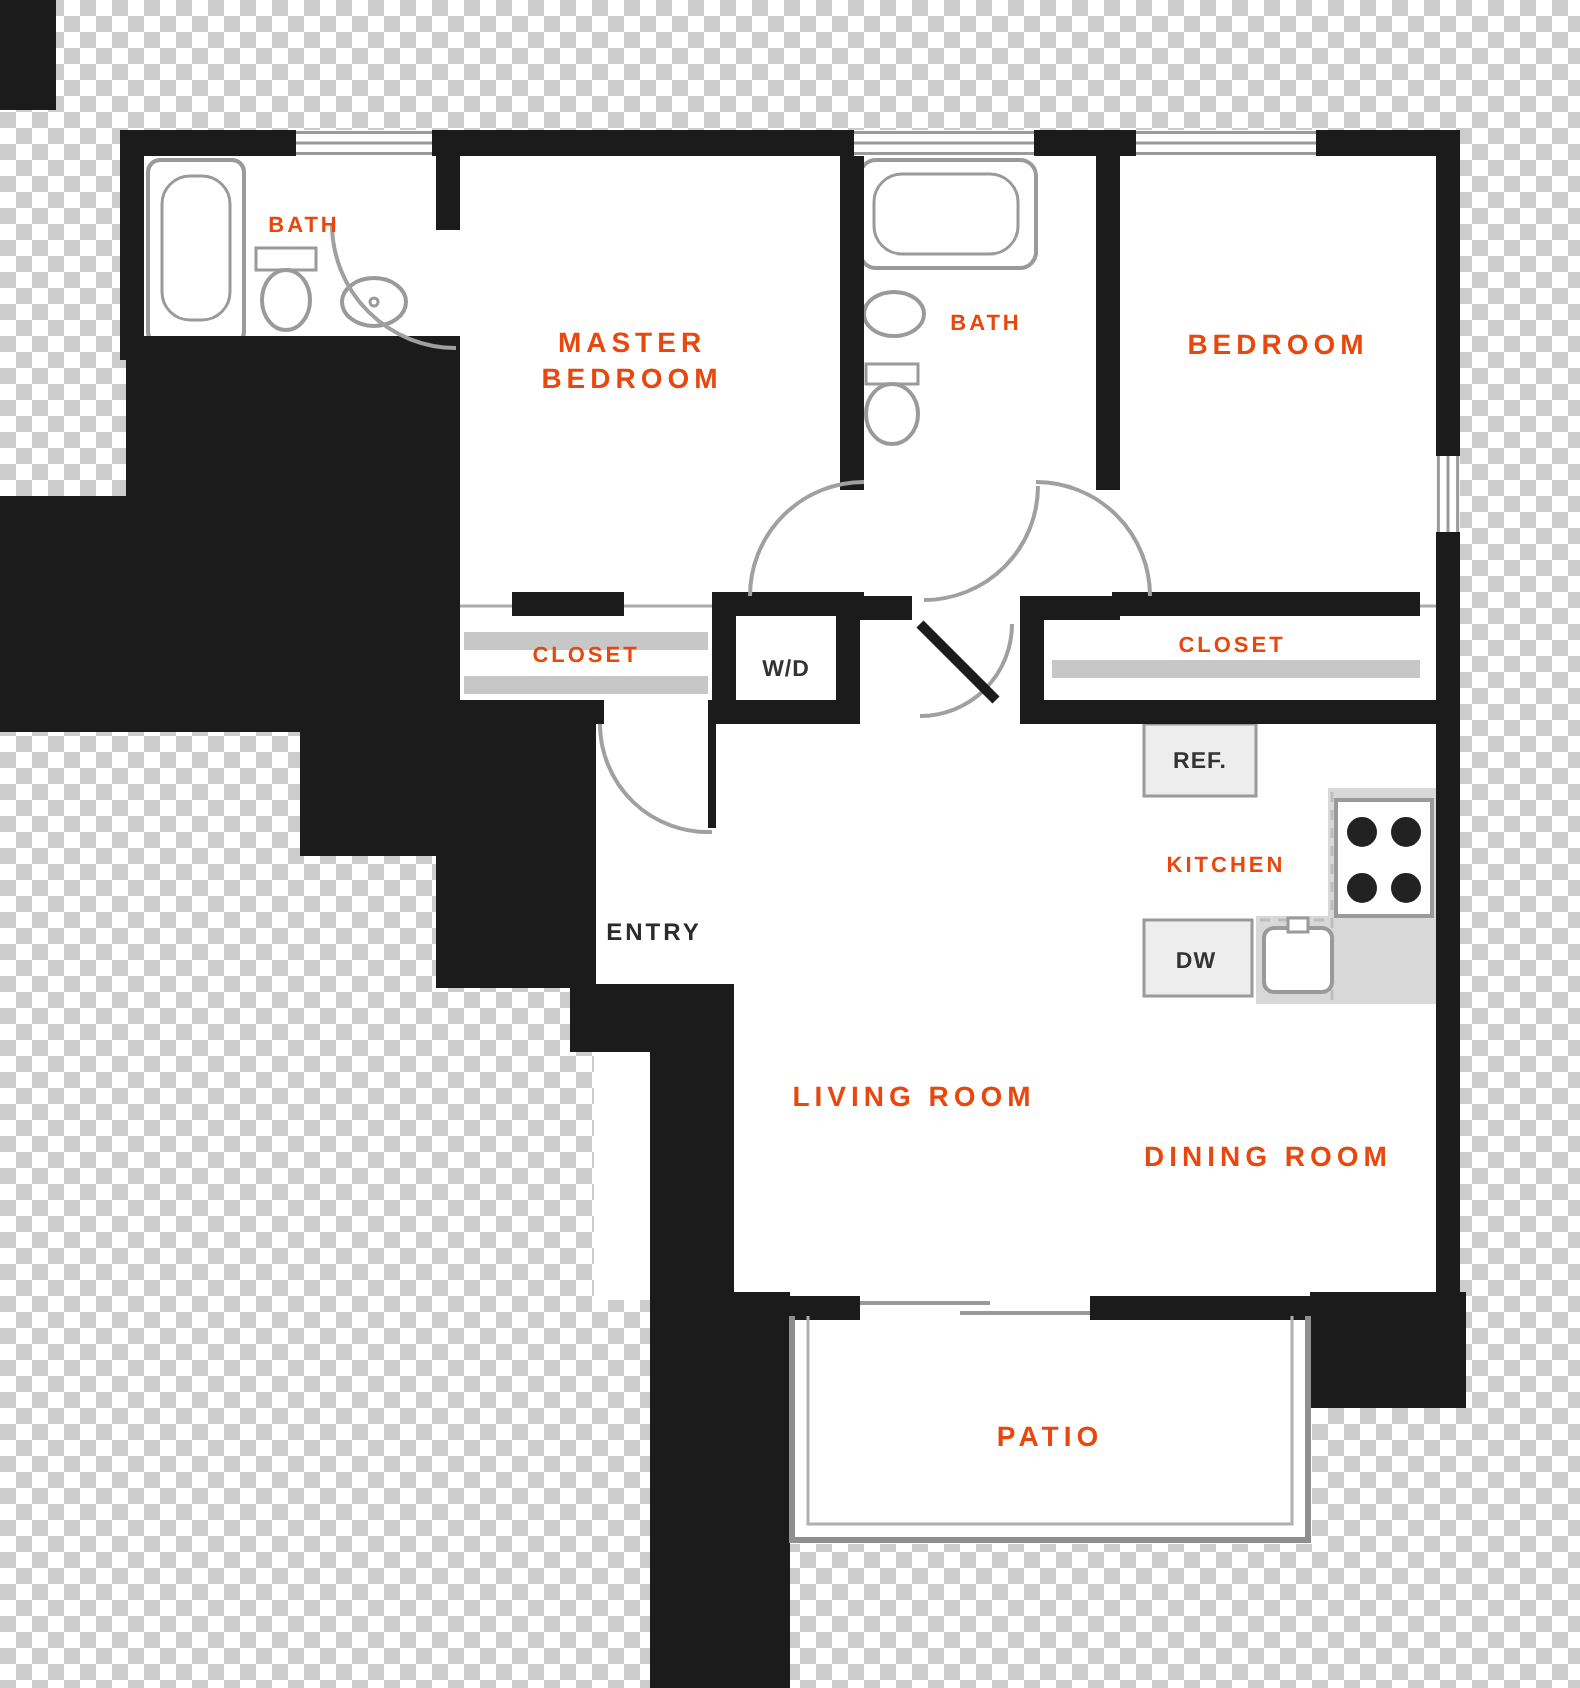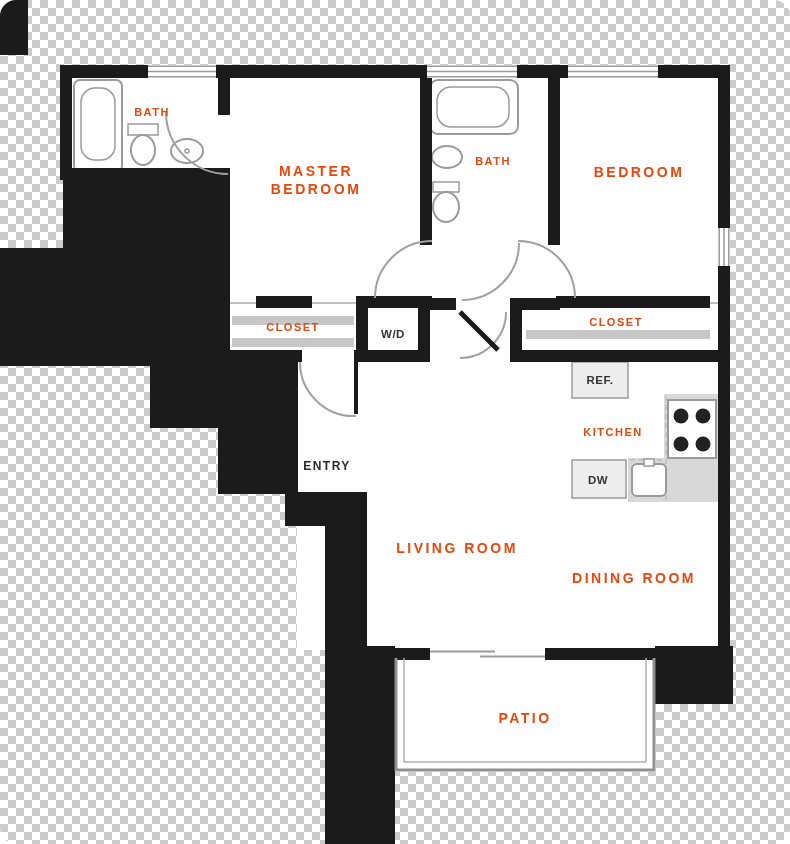--- a/index.html
+++ b/index.html
@@ -1,21 +1,20 @@
 <!DOCTYPE html>
 <html><head>
 <meta charset="utf-8">
 <style>
   html,body{margin:0;padding:0;background:#ffffff;}
   .stage{
     width:790px;height:844px;position:relative;overflow:hidden;
     background-color:#ffffff;
     background-image:conic-gradient(#cccccc 25%, #ffffff 25% 50%, #cccccc 50% 75%, #ffffff 75%);
     background-size:16px 16px;
-    border-radius:16px;
   }
   svg{position:absolute;left:0;top:0;display:block;}
   .white{fill:#ffffff;}
   .wall{fill:#1b1b1b;}
   .fix{fill:#ffffff;stroke:#9a9a9a;stroke-width:2;}
   .fixthin{fill:#ffffff;stroke:#9a9a9a;stroke-width:1.5;}
   .fixline{fill:none;stroke:#9a9a9a;stroke-width:1.5;}
   .counter{fill:#d8d8d8;}
   .shelf{fill:#c7c7c7;}
   .appliance{fill:#ededed;stroke:#9a9a9a;stroke-width:1.5;}

